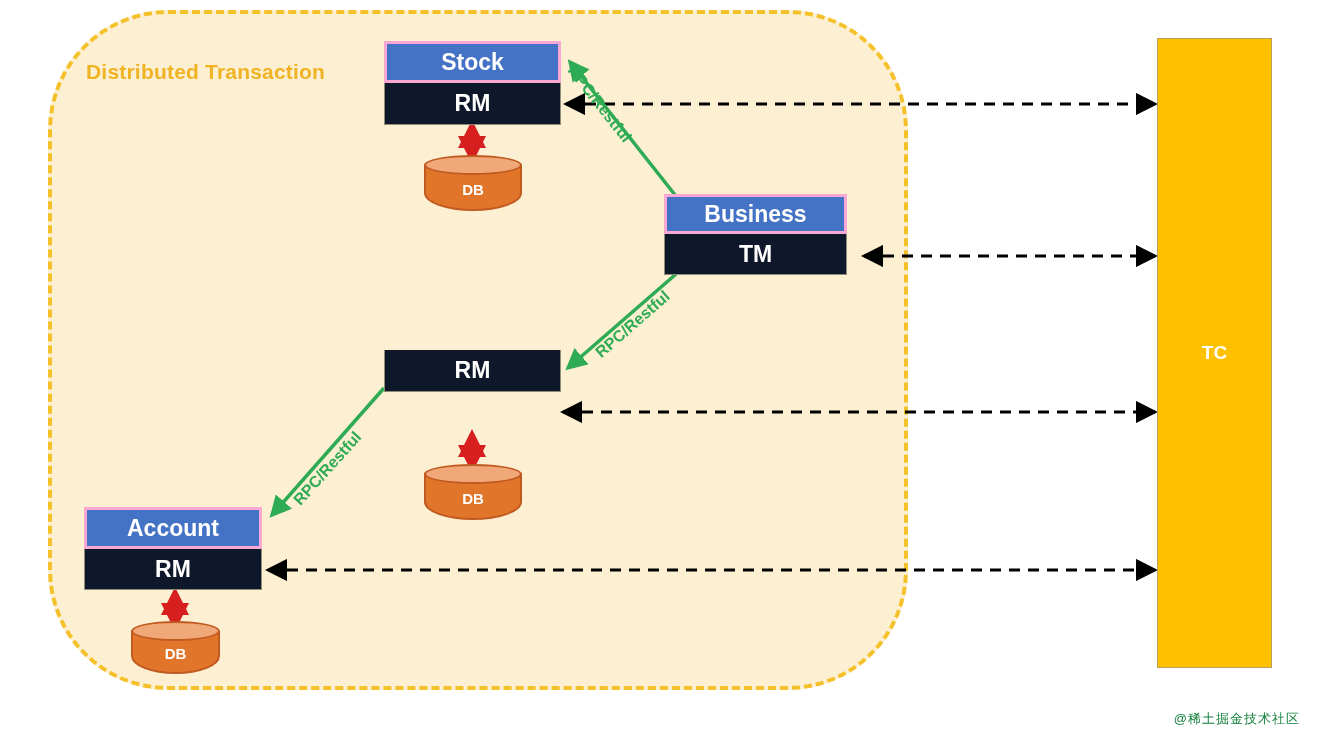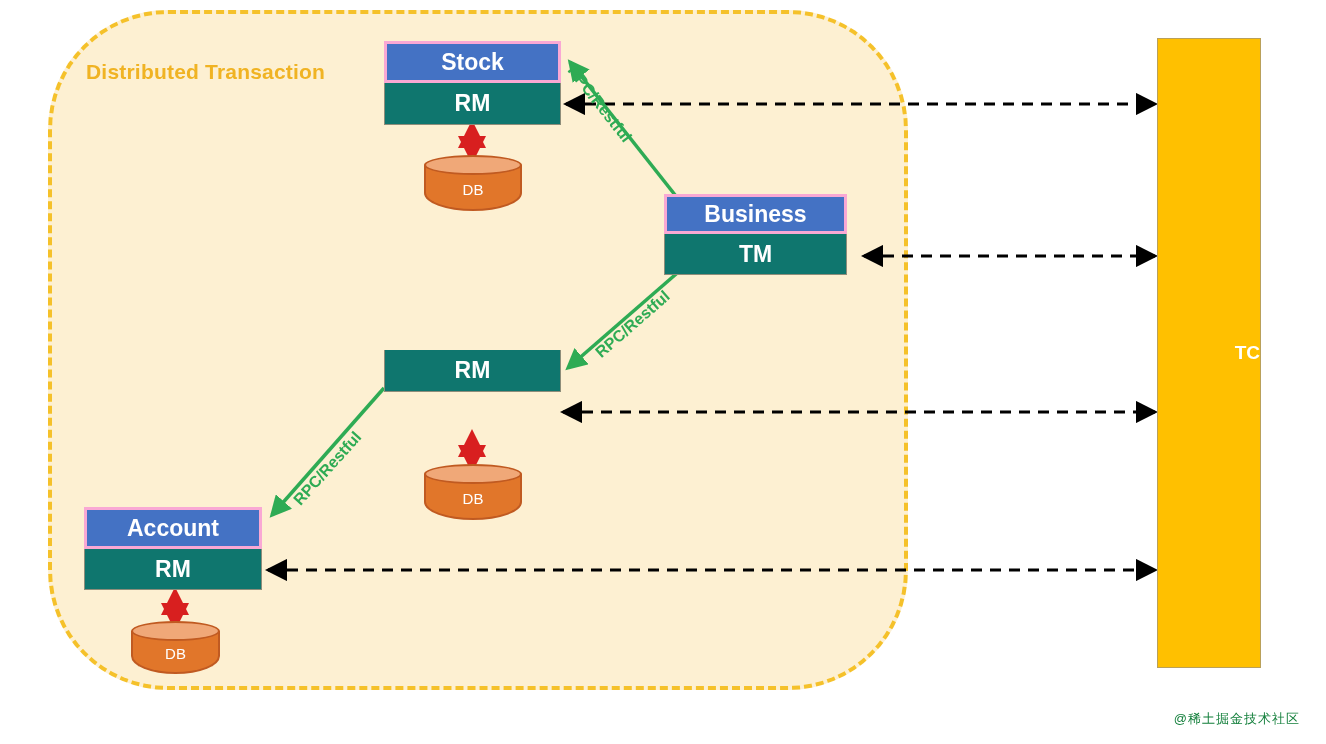--- a/index.html
+++ b/index.html
@@ -26,51 +26,51 @@
 
   
   .node{position:absolute;box-sizing:border-box;}
   .node .head{
     background:#4472c4;border:3px solid #f9a8d4;
     color:#ffffff;font-size:23px;font-weight:bold;
     display:flex;align-items:center;justify-content:center;
     box-sizing:border-box;
   }
   .node .body{
-    background:#0f766e;border:1px solid #8d8d7a;border-top:none;
+    background:#0f172a;border:1px solid #8d8d7a;border-top:none;
     color:#ffffff;font-size:23px;font-weight:bold;
     display:flex;align-items:center;justify-content:center;
     box-sizing:border-box;
   }
 
   
   .db{position:absolute;}
   .db .top{
     position:absolute;left:0;top:0;width:100%;height:20px;
     background:#f0a878;border:2px solid #c05a21;border-radius:50%;
     box-sizing:border-box;z-index:2;
   }
   .db .side{
     position:absolute;left:0;top:10px;width:100%;
     background:#e1762a;border:2px solid #c05a21;border-top:none;
     border-radius:0 0 50% 50%/0 0 18px 18px;
     box-sizing:border-box;z-index:1;
     display:flex;align-items:center;justify-content:center;
   }
   .db .lbl{
-    color:#ffffff;font-size:15px;font-weight:normal;
+    color:#ffffff;font-size:15px;font-weight:bold;
     transform:translateY(2px);
   }
 
   
   .tc{
-    position:absolute;left:1157px;top:38px;width:104px;height:630px;
+    position:absolute;left:1157px;top:38px;width:115px;height:630px;
     background:#ffc000;border:1px solid #b9a05a;
     color:#ffffff;font-size:19px;font-weight:bold;
-    display:flex;align-items:center;justify-content:flex-end;
+    display:flex;align-items:center;justify-content:center;
     box-sizing:border-box;
   }
 
   
   svg.overlay{position:absolute;left:0;top:0;width:1326px;height:744px;pointer-events:none;}
 
   .rpc-label{
     position:absolute;color:#2eab54;font-size:16px;font-weight:bold;
     white-space:nowrap;transform-origin:left top;
   }

